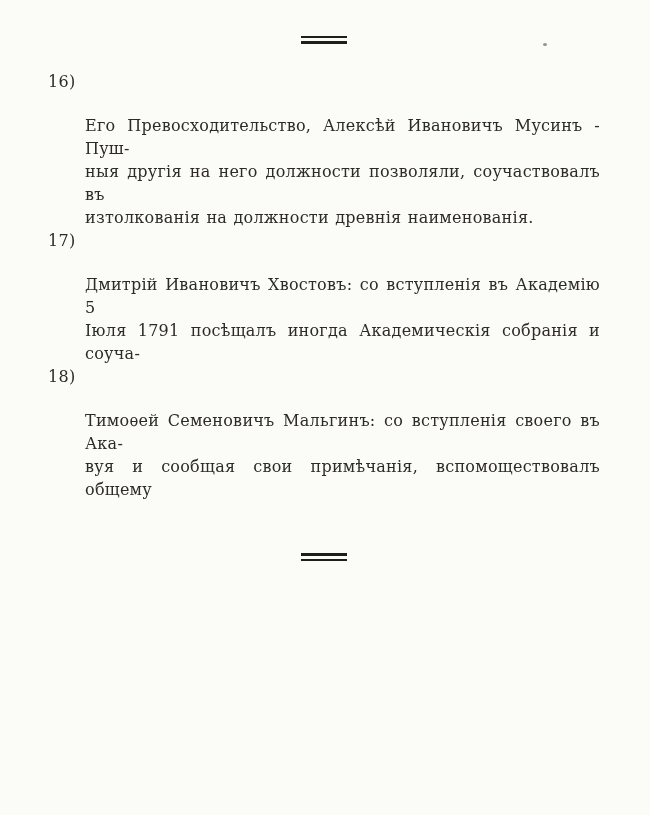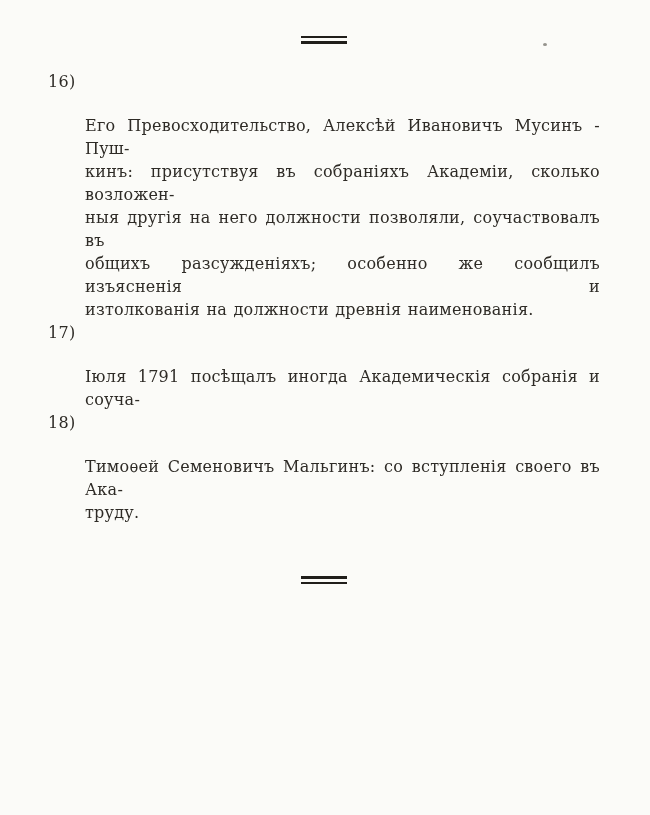--- a/index.html
+++ b/index.html
@@ -87,39 +87,38 @@
   </div>
 
   <div class="ink-speck"></div>
 
   <div class="entries">
 
     <div class="entry">
       <span class="num">16)</span>
       <div class="body-col">
         <div class="line">Его Превосходительство, Алексѣй Ивановичъ Мусинъ - Пуш-</div>
-        <div class="line">кинъ: присутствуя въ собраніяхъ Академіи, сколько возложен-</div>
         <div class="line">ныя другія на него должности позволяли, соучаствовалъ въ</div>
-        <div class="line">общихъ разсужденіяхъ; особенно же сообщилъ изъясненія и</div>
         <div class="line last">изтолкованія на должности древнія наименованія.</div>
       </div>
     </div>
 
     <div class="entry">
       <span class="num">17)</span>
       <div class="body-col">
+        <div class="line">Дмитрій Ивановичъ Хвостовъ: со вступленія въ Академію 5</div>
         <div class="line">Іюля 1791 посѣщалъ иногда Академическія собранія и соуча-</div>
       </div>
     </div>
 
     <div class="entry">
       <span class="num">18)</span>
       <div class="body-col">
         <div class="line">Тимоѳей Семеновичъ Мальгинъ: со вступленія своего въ Ака-</div>
-        <div class="line last">труду.</div>
+        <div class="line">вуя и сообщая свои примѣчанія, вспомоществовалъ общему</div>
       </div>
     </div>
 
 
   </div>
 
   <div class="rule rule-mid">
     <div class="bar-a"></div>
     <div class="bar-gap"></div>
     <div class="bar-b"></div>

